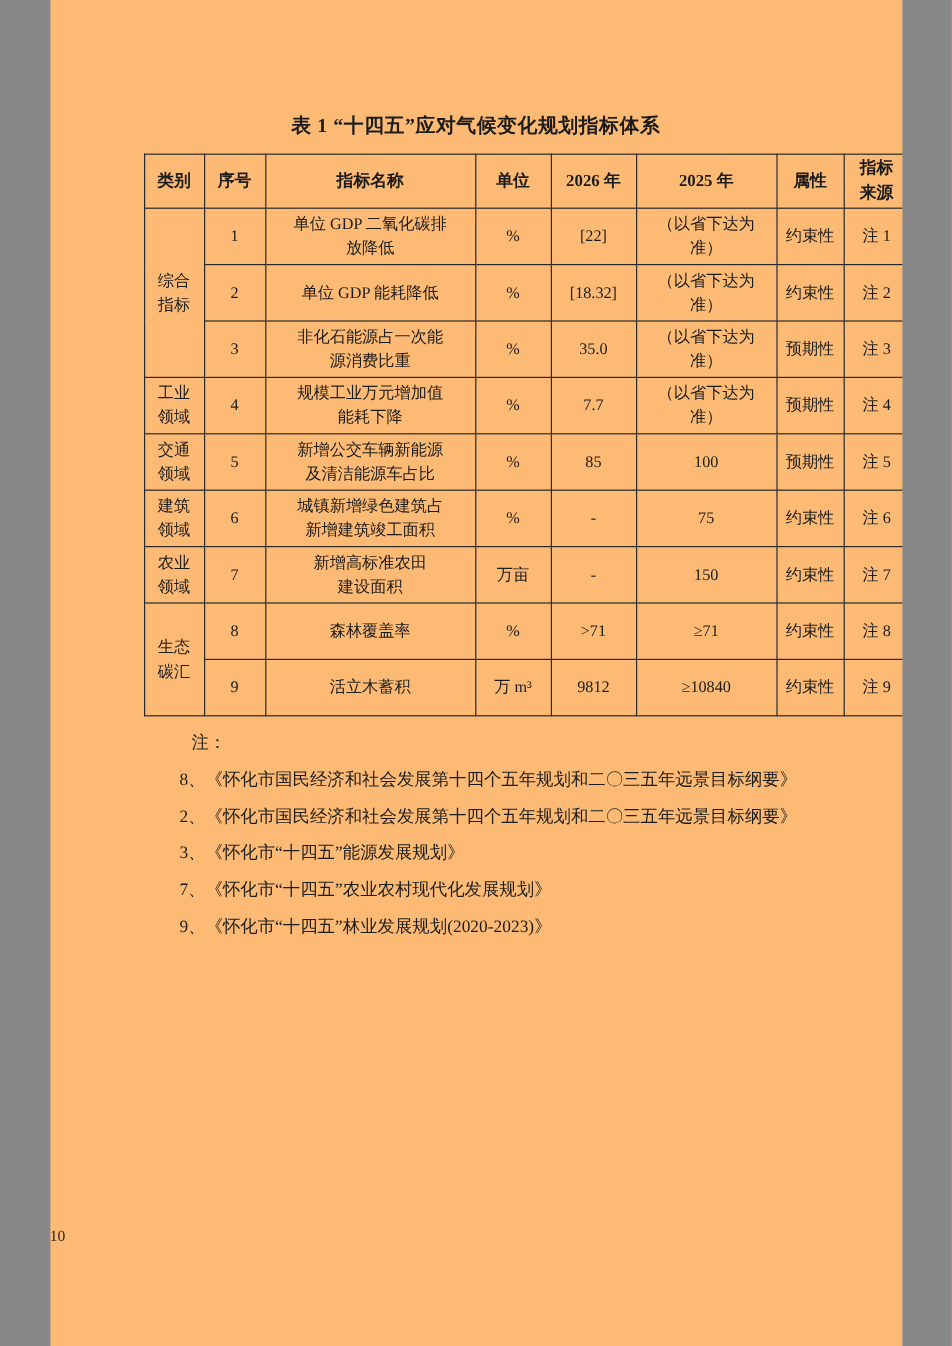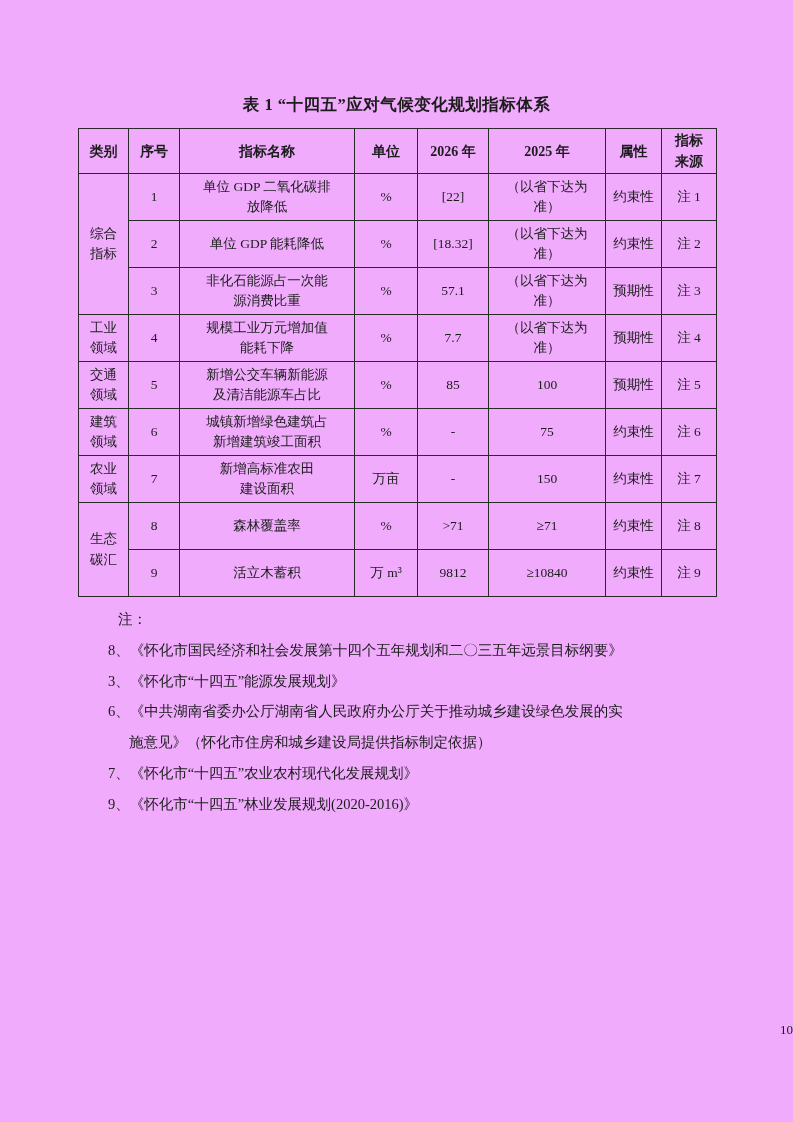--- a/index.html
+++ b/index.html
@@ -1,22 +1,22 @@
 <!DOCTYPE html>
 <html><head>
 <meta charset="utf-8">
 <style>
   * { margin: 0; padding: 0; box-sizing: border-box; }
   html, body { background: #888; }
   .page {
     position: relative;
-    width: 793px;
+    width: 710px;
     height: 1122px;
     margin: 0 auto;
-    background: #f0abfc;
+    background: #fdba74;
     font-family: "Liberation Serif", "DejaVu Serif", serif;
     color: #1c1c1c;
     overflow: hidden;
   }
   .doc-title {
     margin-top: 93px;
     text-align: center;
     font-size: 16.5px;
     font-weight: bold;
     line-height: 23px;
@@ -50,21 +50,21 @@
   .notes-label { margin-left: 10px; }
   .note-item {
     padding-left: 21px;
     text-indent: -21px;
     white-space: pre-line;
   }
   .page-number {
     position: absolute;
     left: 0; right: 0;
     top: 1022px;
-    text-align: right;
+    text-align: left;
     font-size: 13px;
   }
 </style>
 </head>
 <body>
 
 <div class="page">
 
   <div class="doc-title">表 1  “十四五”应对气候变化规划指标体系</div>
 
@@ -114,21 +114,21 @@
         <td>（以省下达为
 准）</td>
         <td>约束性</td>
         <td>注 2</td>
       </tr>
       <tr>
         <td>3</td>
         <td>非化石能源占一次能
 源消费比重</td>
         <td>%</td>
-        <td>57.1</td>
+        <td>35.0</td>
         <td>（以省下达为
 准）</td>
         <td>预期性</td>
         <td>注 3</td>
       </tr>
       <tr>
         <td>工业
 领域</td>
         <td>4</td>
         <td>规模工业万元增加值
@@ -195,22 +195,21 @@
         <td>≥10840</td>
         <td>约束性</td>
         <td>注 9</td>
       </tr>
     </tbody>
   </table>
 
   <div class="notes">
     <p class="notes-label">注：</p>
     <p class="note-item">8、《怀化市国民经济和社会发展第十四个五年规划和二〇三五年远景目标纲要》</p>
+    <p class="note-item">2、《怀化市国民经济和社会发展第十四个五年规划和二〇三五年远景目标纲要》</p>
     <p class="note-item">3、《怀化市“十四五”能源发展规划》</p>
-    <p class="note-item">6、《中共湖南省委办公厅湖南省人民政府办公厅关于推动城乡建设绿色发展的实
-施意见》（怀化市住房和城乡建设局提供指标制定依据）</p>
     <p class="note-item">7、《怀化市“十四五”农业农村现代化发展规划》</p>
-    <p class="note-item">9、《怀化市“十四五”林业发展规划(2020-2016)》</p>
+    <p class="note-item">9、《怀化市“十四五”林业发展规划(2020-2023)》</p>
   </div>
 
   <div class="page-number">10</div>
 
 </div>
 
 </body></html>

